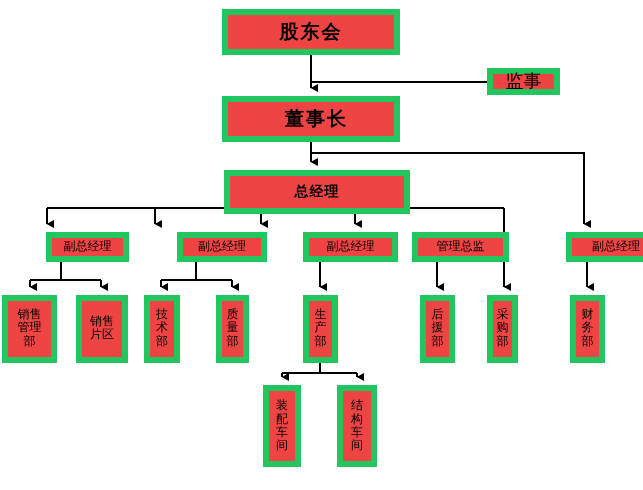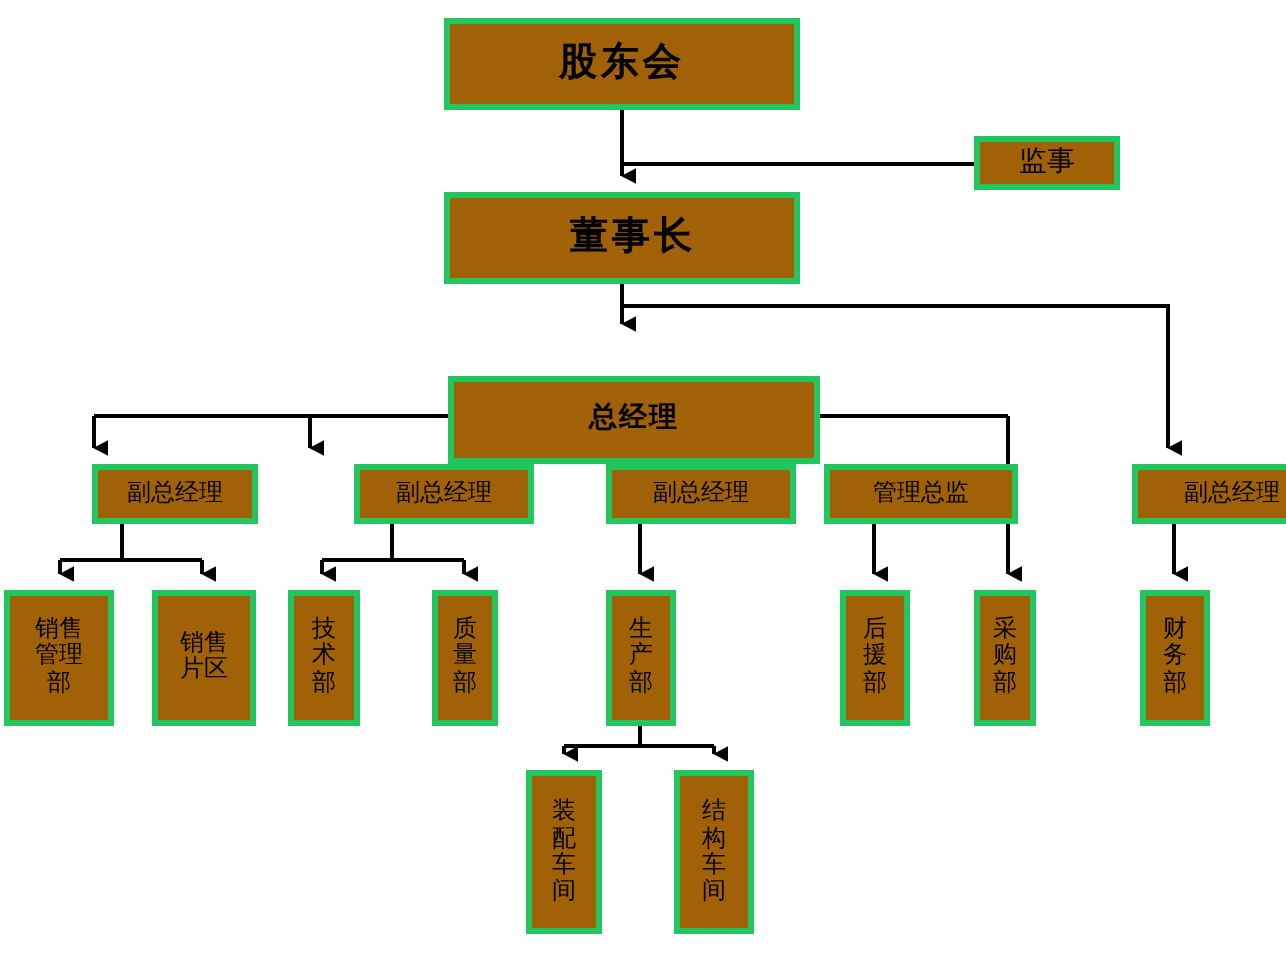--- a/index.html
+++ b/index.html
@@ -20,22 +20,22 @@
   #chart-svg {
     position: absolute;
     left: 0;
     top: 0;
     width: 643px;
     height: 490px;
   }
   .node {
     position: absolute;
     box-sizing: border-box;
-    border: 3px solid #22c55e;
-    background: #a16207;
+    border: 6px solid #22c55e;
+    background: #ef4444;
     display: flex;
     align-items: center;
     justify-content: center;
     text-align: center;
     color: #000000;
     line-height: 1.12;
     z-index: 2;
   }
   .node .label {
     display: block;
@@ -50,21 +50,21 @@
     font-size: 19px;
     font-weight: bold;
     letter-spacing: 2px;
   }
   .lvl-gm {
     font-size: 14px;
     font-weight: bold;
     letter-spacing: 1px;
   }
   .lvl-aux {
-    font-size: 14px;
+    font-size: 18px;
     letter-spacing: 0px;
     justify-content: center;
   }
   .lvl-vp {
     font-size: 12px;
     letter-spacing: 0px;
     margin-left: 26px;
   }
   .lvl-dept {
     font-size: 12px;
@@ -133,21 +133,21 @@
   </div>
 
   <div class="node lvl-aux" style="left:487px; top:68px; width:73px; height:27px;">
     <span class="label">监事</span>
   </div>
 
   <div class="node lvl-chair" style="left:222px; top:96px; width:178px; height:46px;padding-left:11px;">
     <span class="label">董事长</span>
   </div>
 
-  <div class="node lvl-gm" style="left:224px; top:170px; width:186px; height:44px;margin-top:18px;">
+  <div class="node lvl-gm" style="left:224px; top:170px; width:186px; height:44px;">
     <span class="label">总经理</span>
   </div>
 
   <div class="node lvl-vp" style="left:20px; top:232px; width:83px; height:30px;">
     <span class="label">副总经理</span>
   </div>
 
   <div class="node lvl-vp" style="left:151px; top:232px; width:90px; height:30px;">
     <span class="label">副总经理</span>
   </div>

